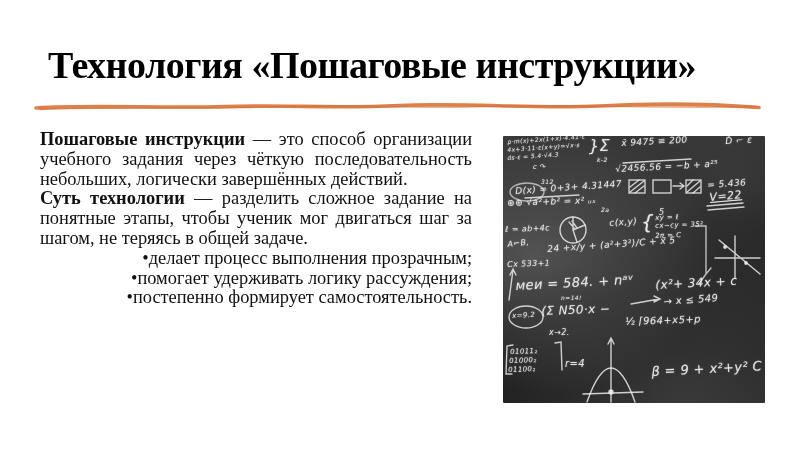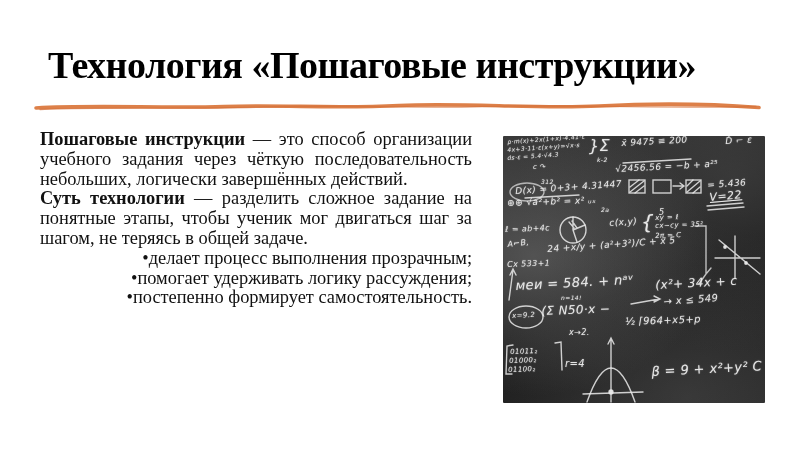--- a/index.html
+++ b/index.html
@@ -127,21 +127,21 @@
         <span class="chalk" style="left: 152px; top: 86px; font-size: 7px; transform: rotate(-2deg);">cx−cy = 35²</span>
         <span class="chalk" style="left: 152px; top: 96px; font-size: 7px; transform: rotate(-2deg);">2π = C</span>
         <span class="chalk" style="left: 4px; top: 104px; font-size: 8px; transform: rotate(-6deg);">A⌐B,</span>
         <span class="chalk" style="left: 44px; top: 108px; font-size: 9px; transform: rotate(-4deg);">24 +x/y + (a²+3²)/C + x⃗ 5</span>
         <span class="chalk" style="left: 4px; top: 124px; font-size: 8px; transform: rotate(-2deg);">Cx 533+1</span>
         <span class="chalk" style="left: 12px; top: 142px; font-size: 13px; transform: rotate(-3deg);">меи = 584. + nᵃᵛ</span>
         <span class="chalk" style="left: 152px; top: 142px; font-size: 12px; transform: rotate(-3deg);">(x²+ 34x + c</span>
         <span class="chalk" style="left: 9px; top: 176px; font-size: 7px; transform: rotate(-3deg);">x=9.2</span>
         <span class="chalk" style="left: 58px; top: 158px; font-size: 6px;">n=14!</span>
         <span class="chalk" style="left: 38px; top: 168px; font-size: 12px; transform: rotate(-2deg);">(Σ N50·x −</span>
-        <span class="chalk" style="left: 46px; top: 192px; font-size: 8px; margin-left: 20px;">x→2.</span>
+        <span class="chalk" style="left: 46px; top: 192px; font-size: 8px;">x→2.</span>
         <span class="chalk" style="left: 122px; top: 180px; font-size: 10px; transform: rotate(-2deg);">½ ⌈964+x5+p</span>
         <span class="chalk" style="left: 160px; top: 160px; font-size: 10px; transform: rotate(-4deg);">→ x ≤ 549</span>
         <span class="chalk" style="left: 7px; top: 212px; font-size: 7px; transform: rotate(-2deg);">01011₂</span>
         <span class="chalk" style="left: 6px; top: 221px; font-size: 7px; transform: rotate(-2deg);">01000₂</span>
         <span class="chalk" style="left: 5px; top: 230px; font-size: 7px; transform: rotate(-2deg);">01100₂</span>
         <span class="chalk" style="left: 62px; top: 222px; font-size: 10px;">r=4</span>
         <span class="chalk" style="left: 148px; top: 228px; font-size: 13px; transform: rotate(-3deg);">β = 9 + x²+y² C</span>
       </div>
   </div>
 

